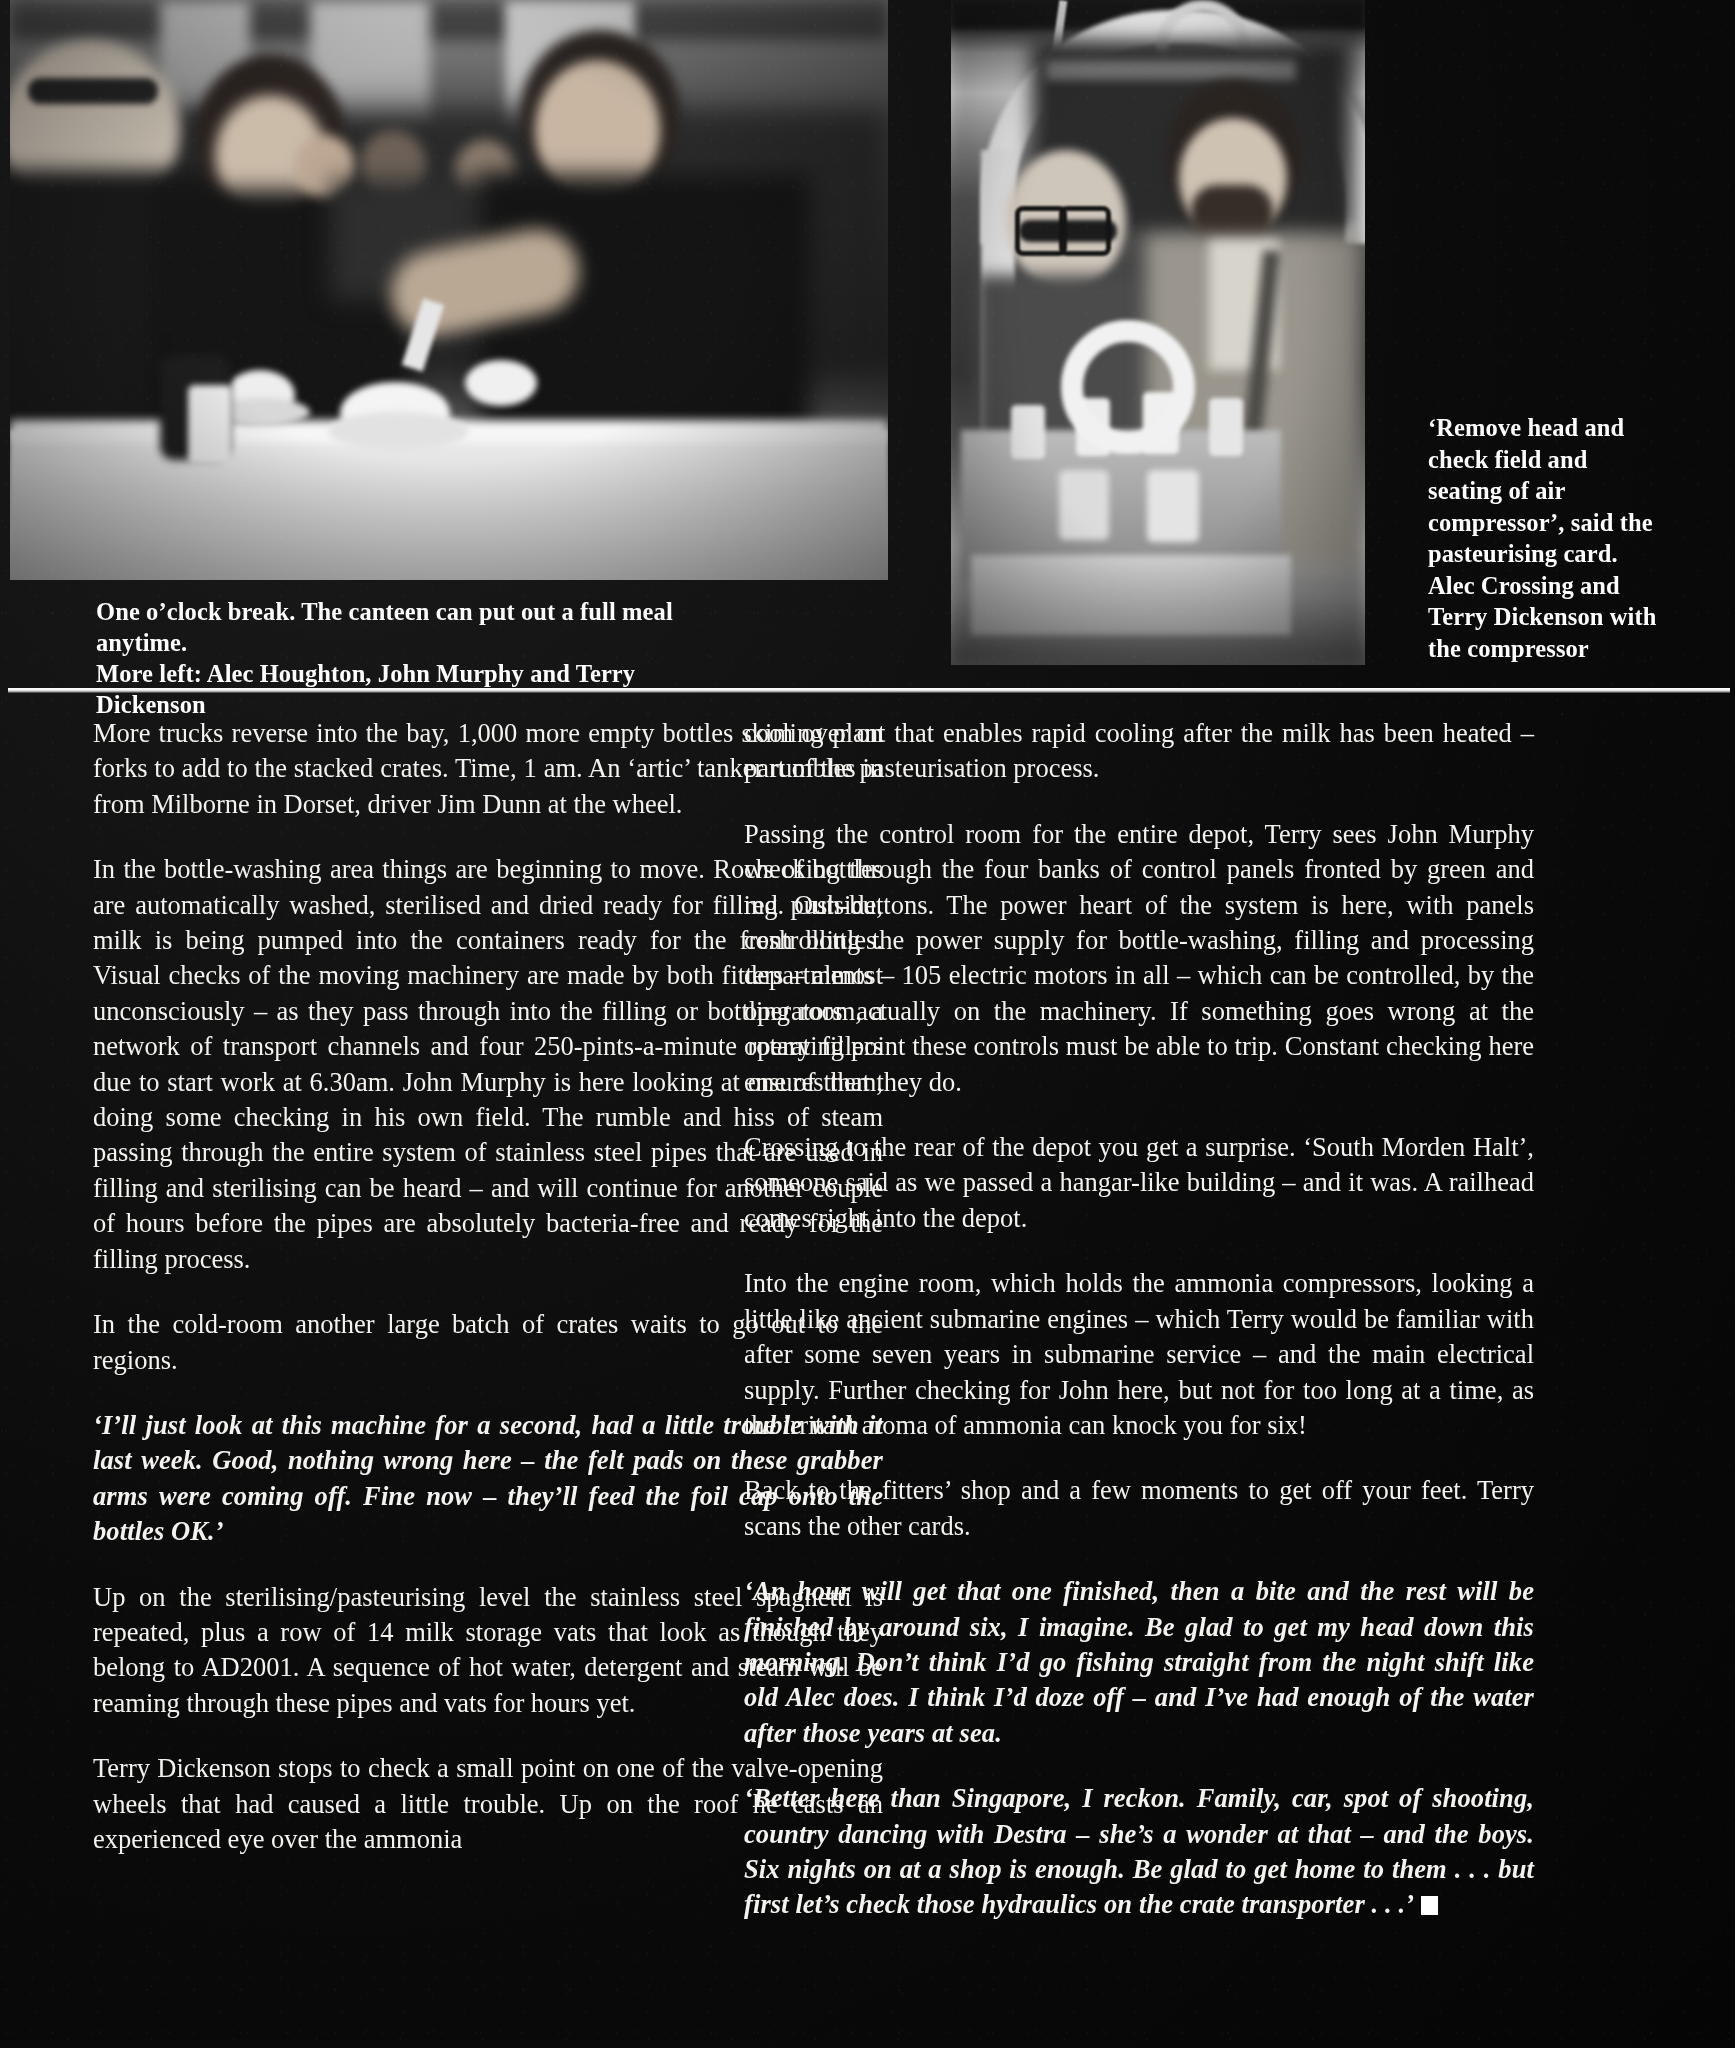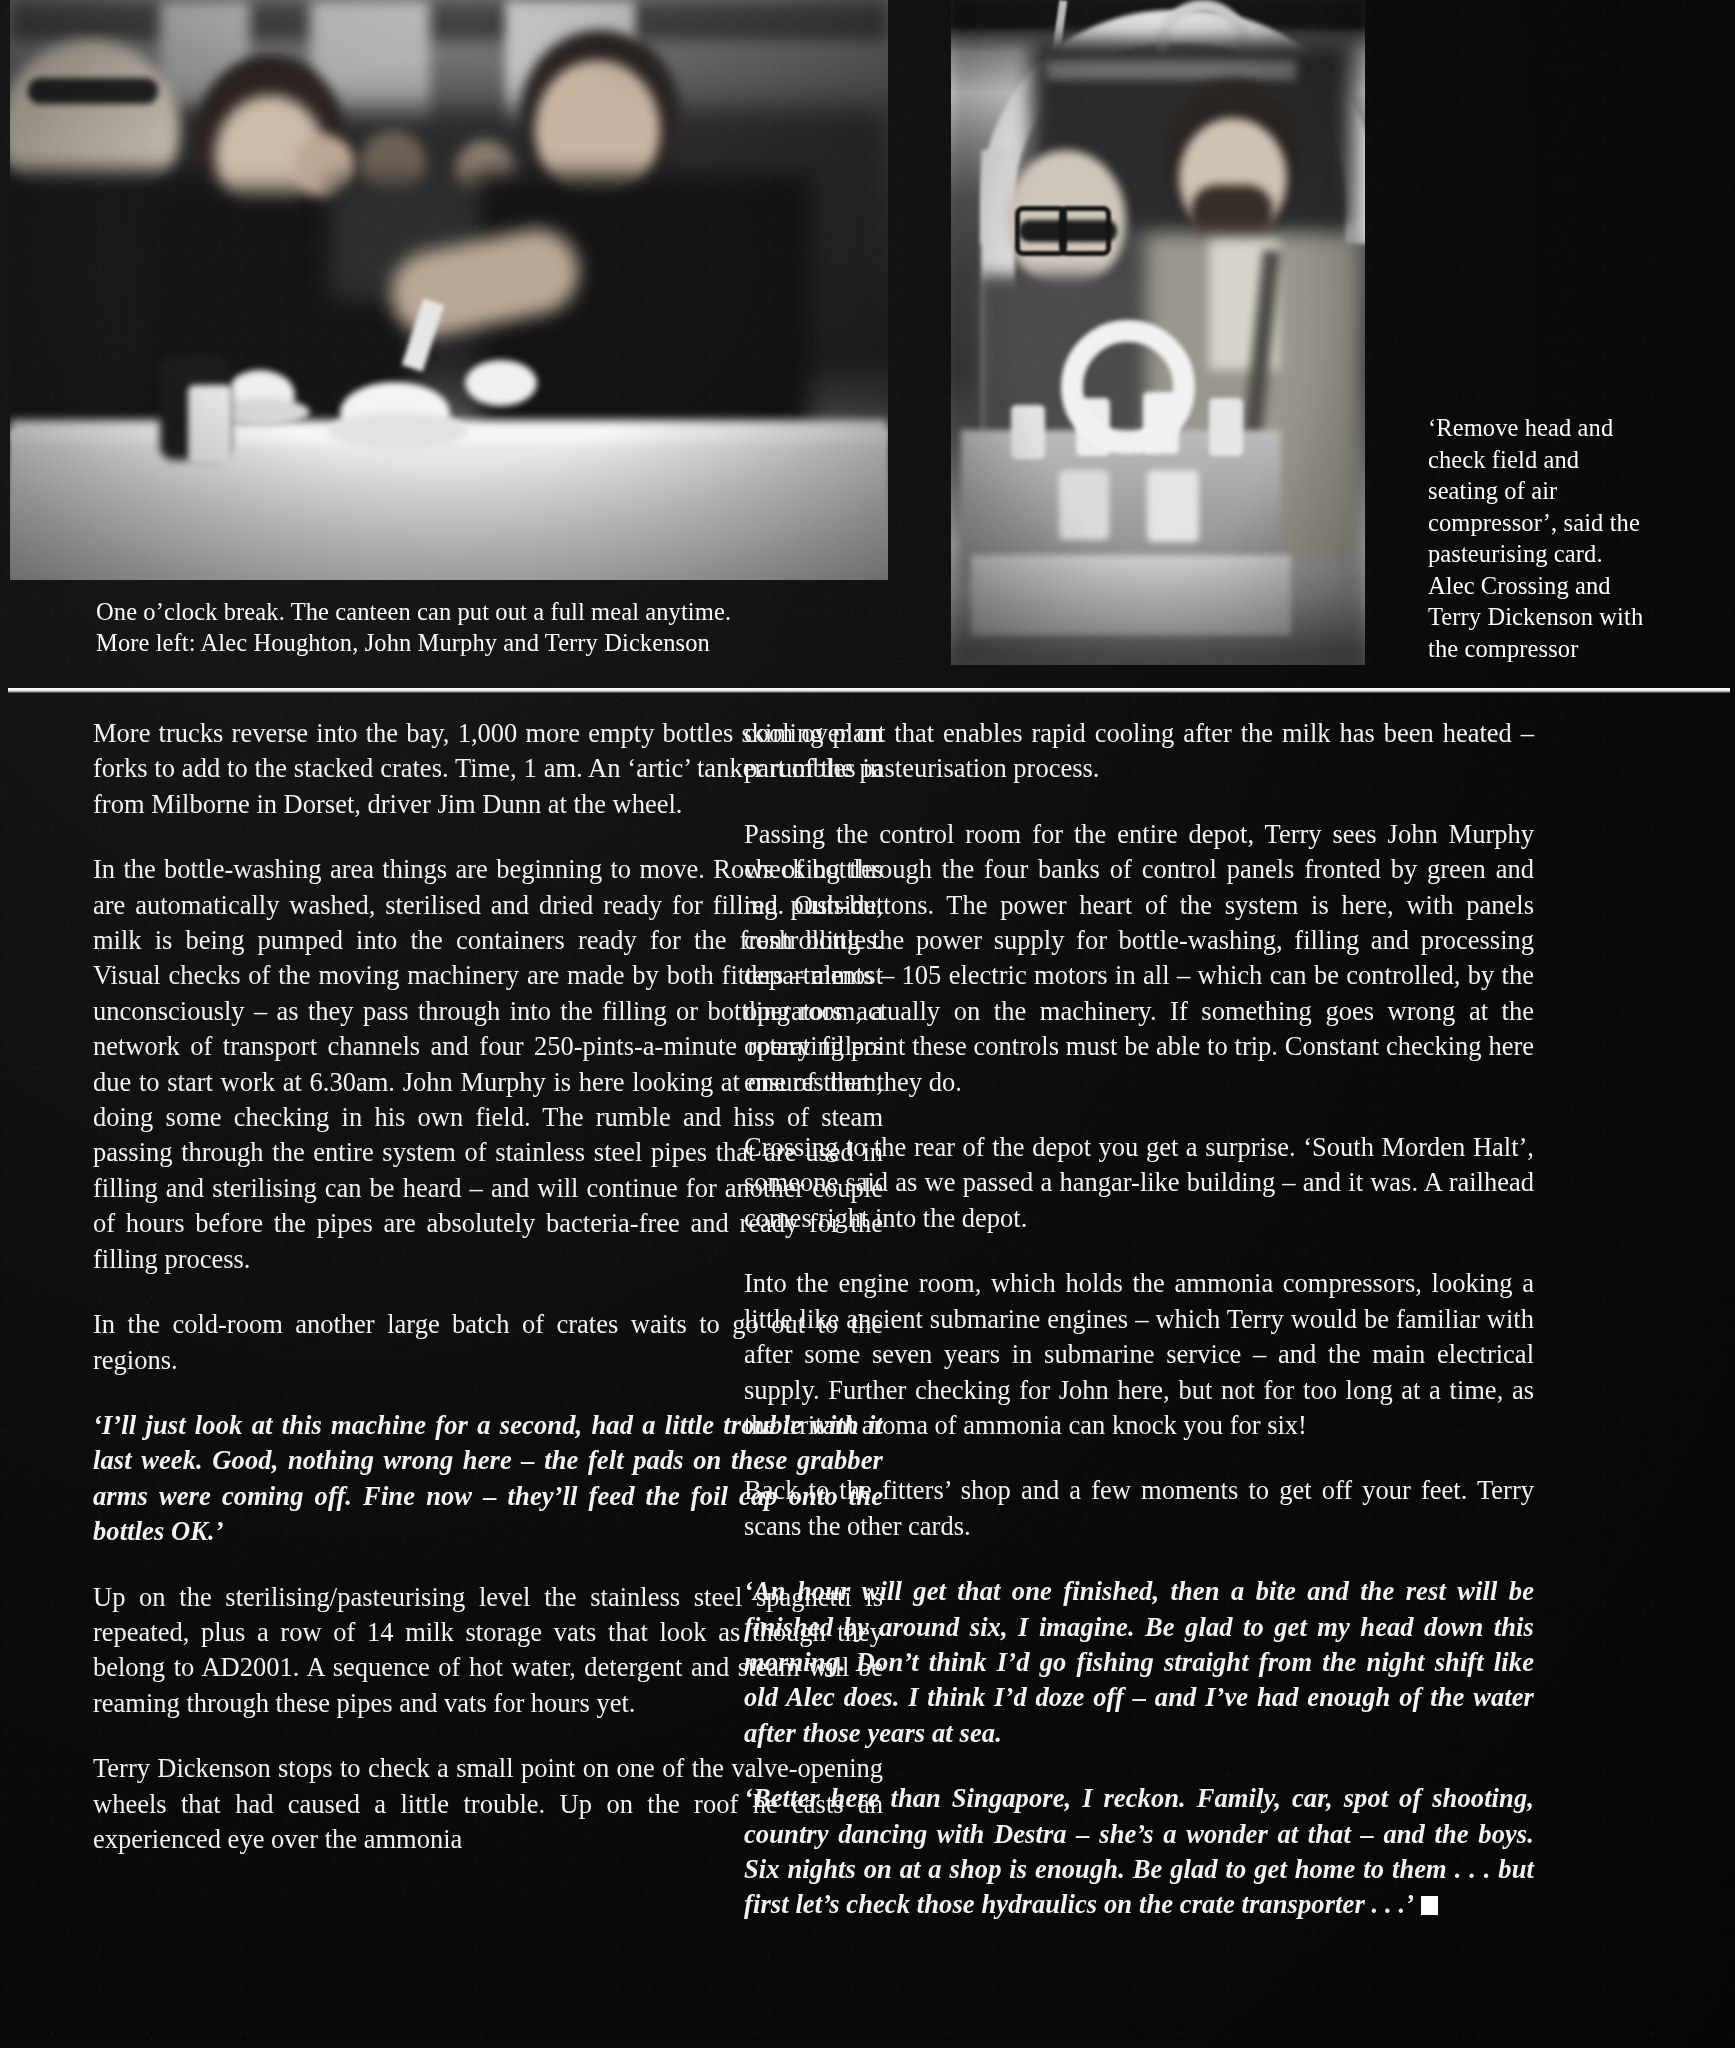--- a/index.html
+++ b/index.html
@@ -76,21 +76,21 @@
       linear-gradient(180deg, #1c1c1c 0%, #2a2a2a 4%, #9a9a9a 8%, #cfcfcf 14%, #8a8a8a 22%, #565656 30%, #444 42%, #3b3b3b 56%, #555 66%, #7d7d7d 74%, #a8a8a8 82%, #8b8b8b 90%, #4a4a4a 100%);
   }
 
   .blob { position:absolute; border-radius:50%; filter: blur(10px); }
   .blob2 { position:absolute; filter: blur(8px); }
 
   
   .cap {
     position: absolute;
     font-family: "Liberation Serif", "DejaVu Serif", serif;
-    font-weight: 400;
+    font-weight: 700;
     color: #ffffff;
     letter-spacing: .1px;
   }
   .cap-left {
     left: 96px; top: 596px;
     width: 640px;
     font-size: 24.5px;
     line-height: 31px;
   }
   .cap-right {

